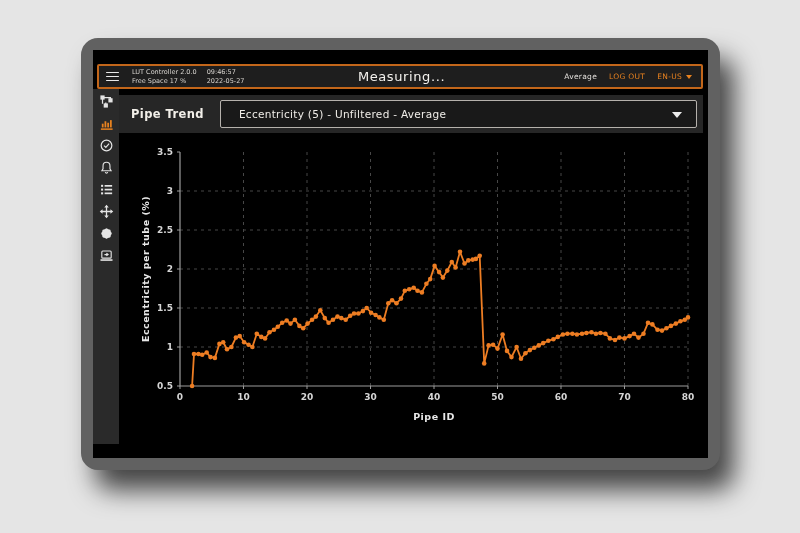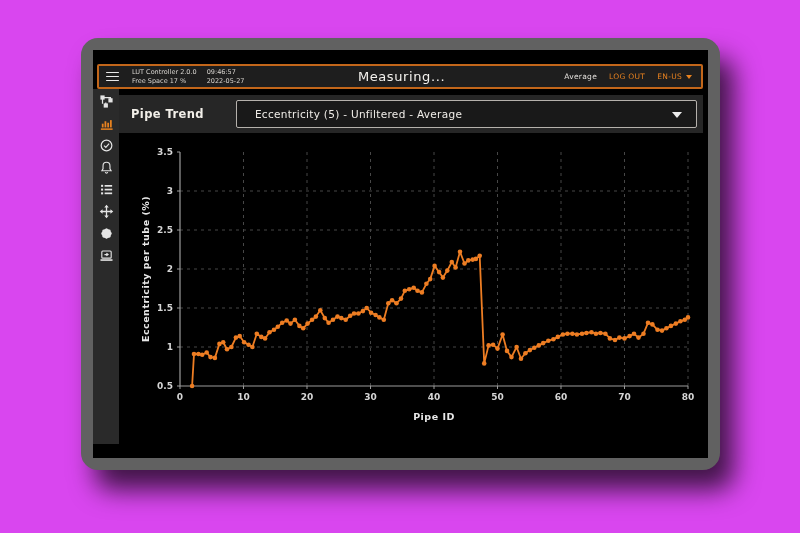--- a/index.html
+++ b/index.html
@@ -1,17 +1,17 @@
 <!DOCTYPE html>
 <html><head>
 <meta charset="utf-8">
 <style>
   html,body{margin:0;padding:0;background:#000;}
   *{box-sizing:border-box;}
-  .stage{position:relative;width:800px;height:533px;background:#d946ef;overflow:hidden;
+  .stage{position:relative;width:800px;height:533px;background:#e5e5e5;overflow:hidden;
          font-family:"DejaVu Sans","Liberation Sans",sans-serif;}
   .frame{position:absolute;left:81px;top:38px;width:639px;height:432px;
          border:12px solid #616161;border-radius:17px;background:#000;
          box-shadow:14px 20px 26px rgba(0,0,0,.7);}
   .app{position:absolute;left:0;top:0;width:615px;height:408px;background:#000;}
 
   
   .topbar{position:absolute;left:4px;top:14px;width:606px;height:25px;background:#1e1e1e;
           border:2px solid #c2661a;border-radius:2px;display:flex;align-items:center;}
   .hamburger{margin-left:7px;width:13px;display:flex;flex-direction:column;gap:2.2px;cursor:pointer;}
@@ -33,21 +33,21 @@
   
   .sidebar{position:absolute;left:0;top:39px;width:26px;height:355px;background:#2a2a2a;
            display:flex;flex-direction:column;align-items:center;padding-top:5px;gap:7px;}
   .side-item{width:22px;height:15px;display:flex;align-items:center;justify-content:center;cursor:pointer;}
   .side-item svg{display:block;}
 
   
   .trend-row{position:absolute;left:26px;top:45px;width:584px;height:38px;background:#262626;
              display:flex;align-items:center;}
   .trend-label{margin-left:12px;font-size:11.5px;font-weight:700;letter-spacing:.4px;color:#f2efe9;white-space:nowrap;}
-  .dropdown{margin-left:32px;margin-right:6px;flex:1;height:28px;background:#191919;
+  .dropdown{margin-left:16px;margin-right:6px;flex:1;height:28px;background:#191919;
             border:1px solid #b5b1ac;border-radius:2px;position:relative;display:flex;align-items:center;cursor:pointer;}
   .dropdown-text{margin-left:18px;font-size:10.5px;letter-spacing:.3px;color:#f0ede8;white-space:nowrap;}
   .caret-lg{position:absolute;right:14px;top:50%;margin-top:-2.5px;width:0;height:0;
             border-left:5px solid transparent;border-right:5px solid transparent;border-top:6px solid #ececec;}
 
   
   .chart-wrap{position:absolute;left:26px;top:83px;width:589px;height:325px;background:#000;}
   .chart-wrap svg{display:block;}
   svg text{font-family:"DejaVu Sans","Liberation Sans",sans-serif;}
 </style>

